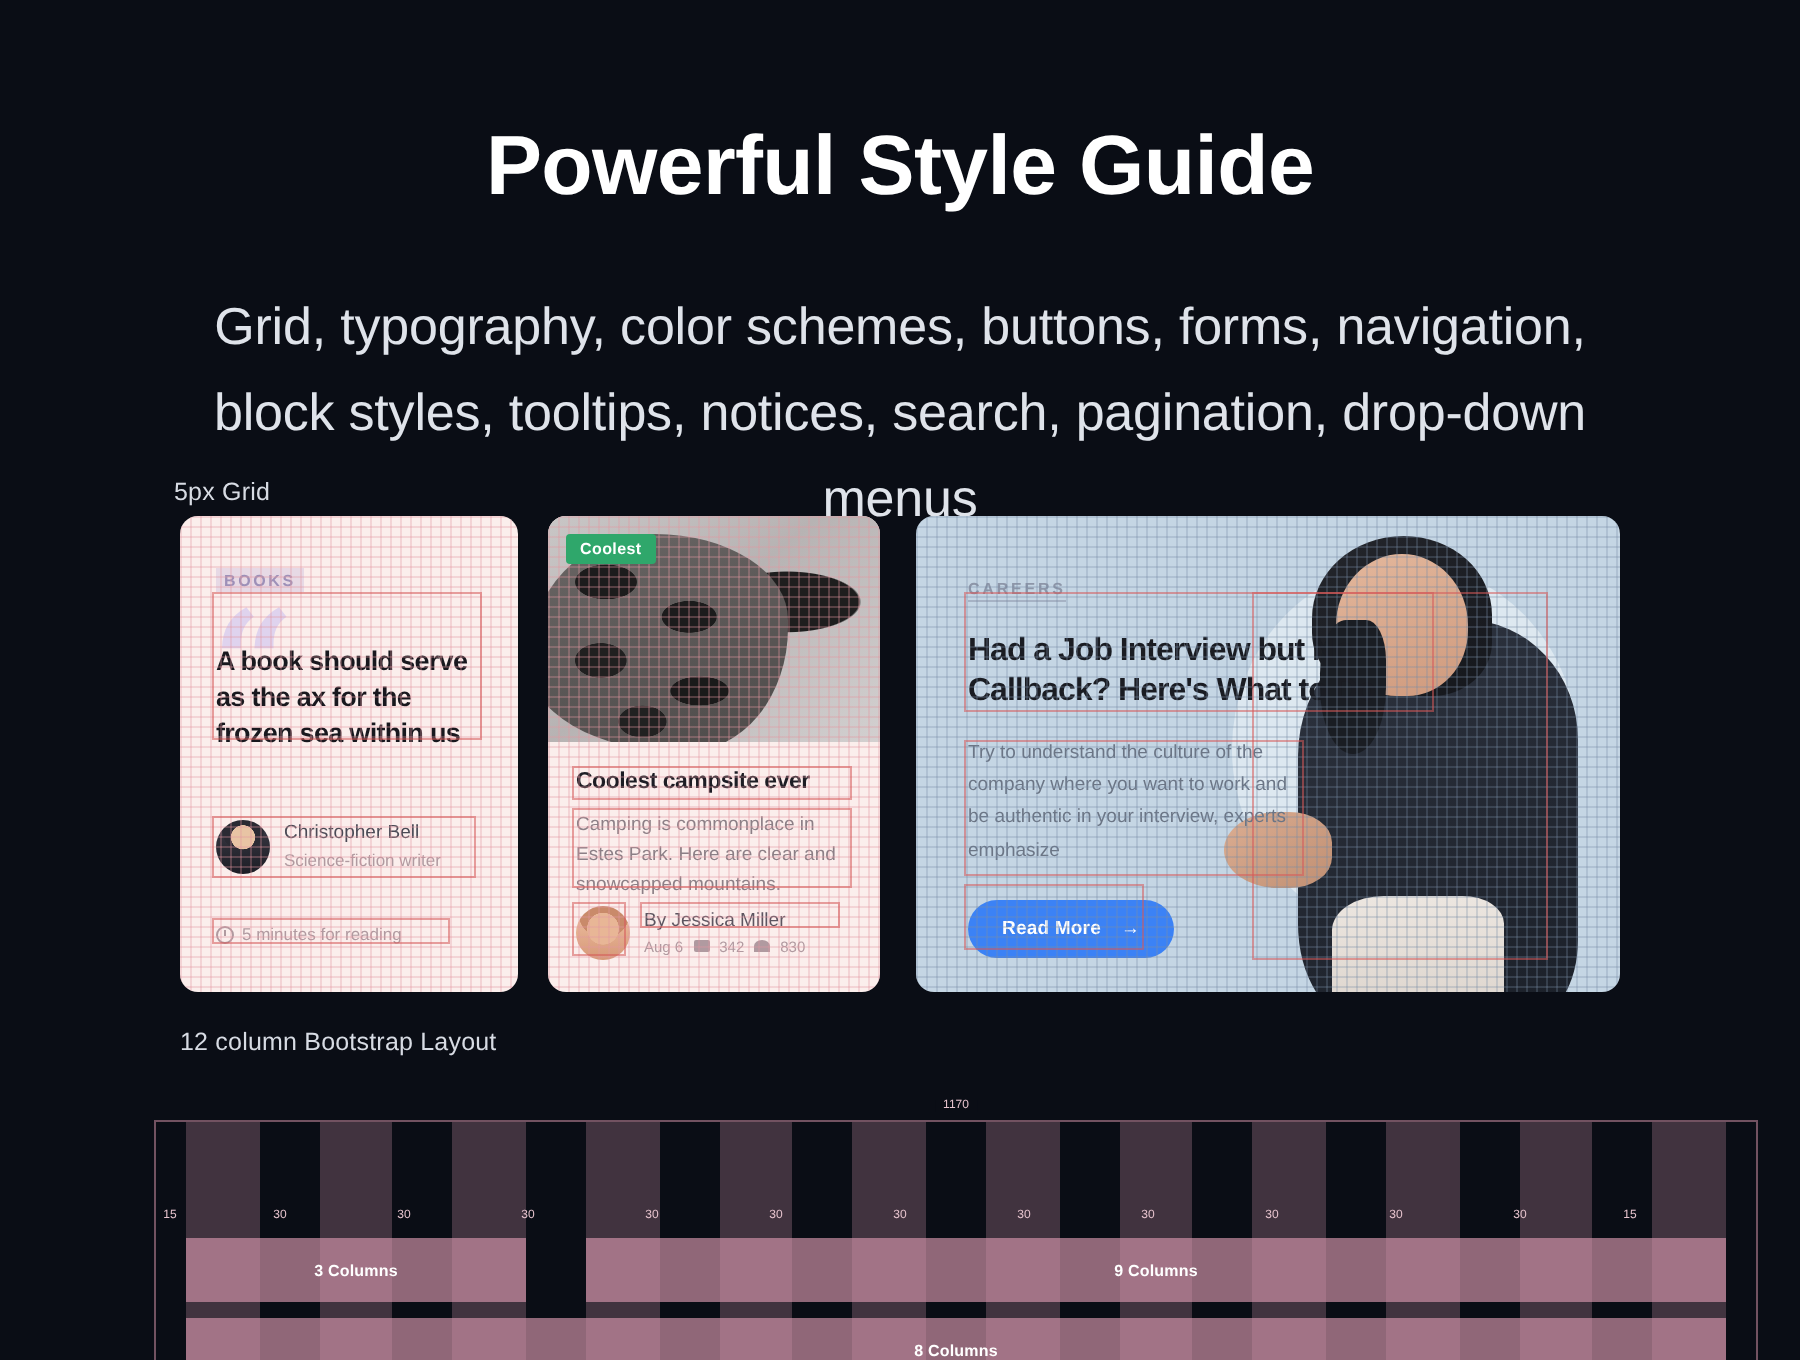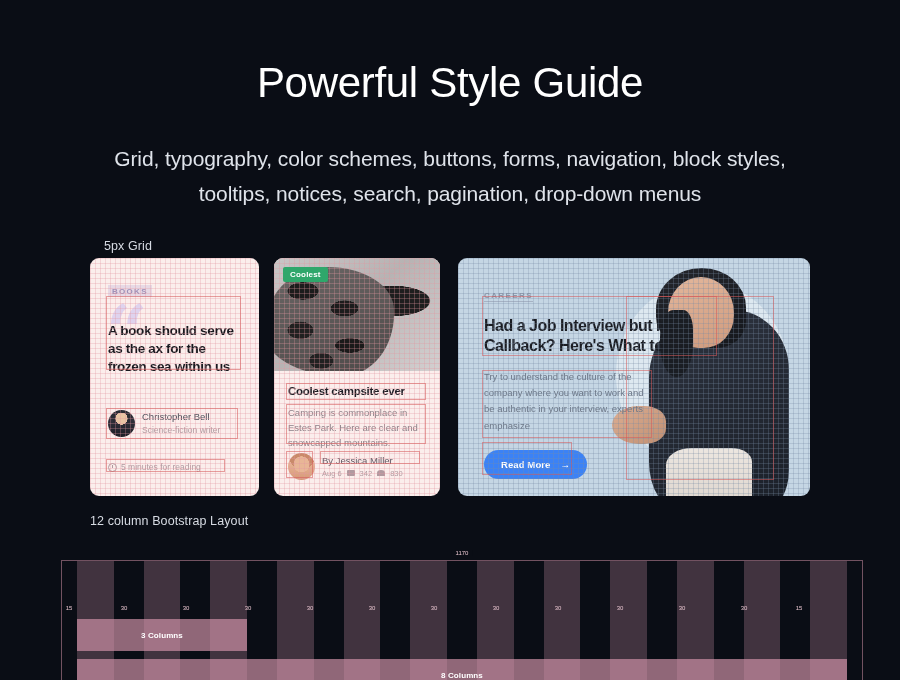--- a/index.html
+++ b/index.html
@@ -11,44 +11,44 @@
     font-family: "Liberation Sans", sans-serif;
     overflow: hidden;
     position: relative;
   }
 
   
   .hero { padding-top: 58px; text-align: center; }
 
   .hero-title {
     font-size: 42px;
-    font-weight: 400;
+    font-weight: 700;
     color: #ffffff;
     letter-spacing: -0.3px;
     line-height: 1.2;
   }
 
   .hero-sub {
     margin: 34px auto 0;
     width: 745px;
-    font-size: 21px;
+    font-size: 26px;
     font-weight: 400;
     color: #dfe3ea;
     line-height: 1.65;
     letter-spacing: -0.1px;
   }
 
   
   .section-label {
     position: absolute;
     font-size: 12.5px;
     color: #d7dbe3;
     letter-spacing: 0.1px;
   }
-  #label-5px  { left: 104px; top: 239px; }
+  #label-5px  { left: 87px; top: 239px; }
   #label-boot { left: 90px; top: 514px; }
 
   
   .cards { position: absolute; left: 0; top: 258px; width: 900px; height: 240px; }
 
   .card {
     position: absolute;
     border-radius: 9px;
     overflow: hidden;
   }
@@ -296,21 +296,21 @@
     padding: 9px 17px;
     border: none;
     border-radius: 18px;
     cursor: pointer;
     letter-spacing: .1px;
   }
 
   
   #bootstrap-grid {
     position: absolute;
-    left: 61px; top: 560px;
+    left: 77px; top: 560px;
     width: 802px; height: 120px;
     border-left: 1px solid rgba(200,140,160,.55);
     border-right: 1px solid rgba(200,140,160,.55);
     border-top: 1px solid rgba(200,140,160,.55);
     text-decoration: underline;
   }
   .width-label {
     position: absolute;
     left: 50%; top: -11px; transform: translateX(-50%);
     font-size: 6px; color: #e6c3cd;
@@ -497,20 +497,24 @@
       </div>
       <div class="col">
         <div class="fill"></div>
       </div>
     </div>
   <div class="rows">
     <div class="grid-row" id="row-39">
       <div class="block col-3">
         <div class="bg"></div>
           <span>3 Columns</span>
+      </div>
+      <div class="block col-9">
+        <div class="bg"></div>
+          <span>9 Columns</span>
       </div>
     </div>
     <div class="grid-row" id="row-12">
       <div class="block col-12">
         <div class="bg"></div>
           <span>8 Columns</span>
       </div>
     </div>
   </div>
   <div id="gutter-host">

